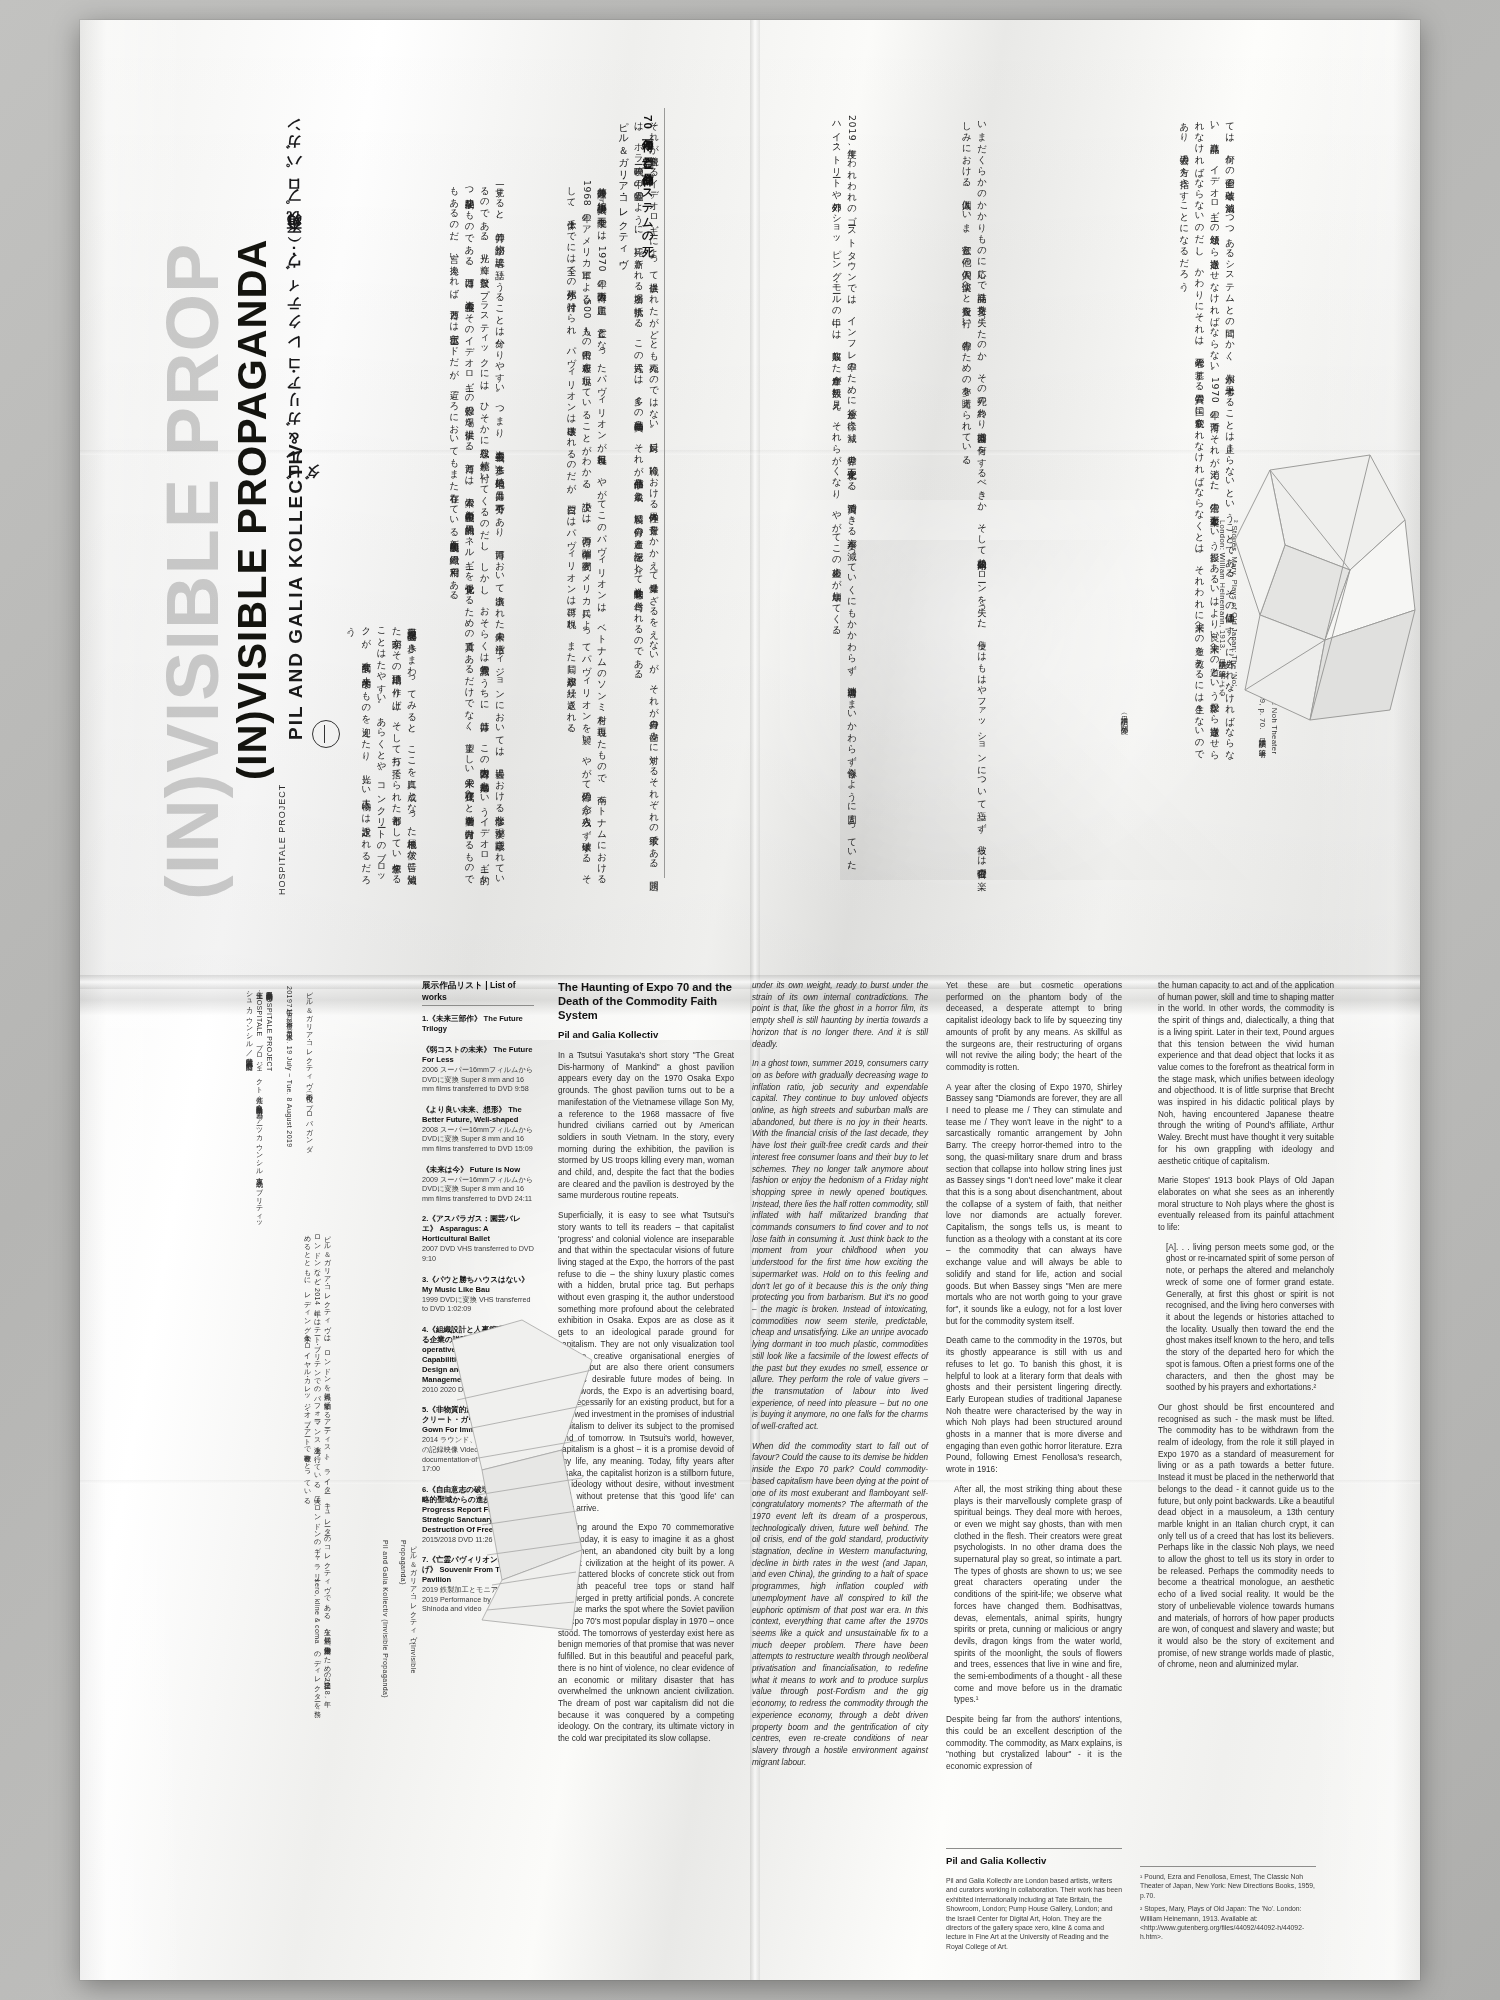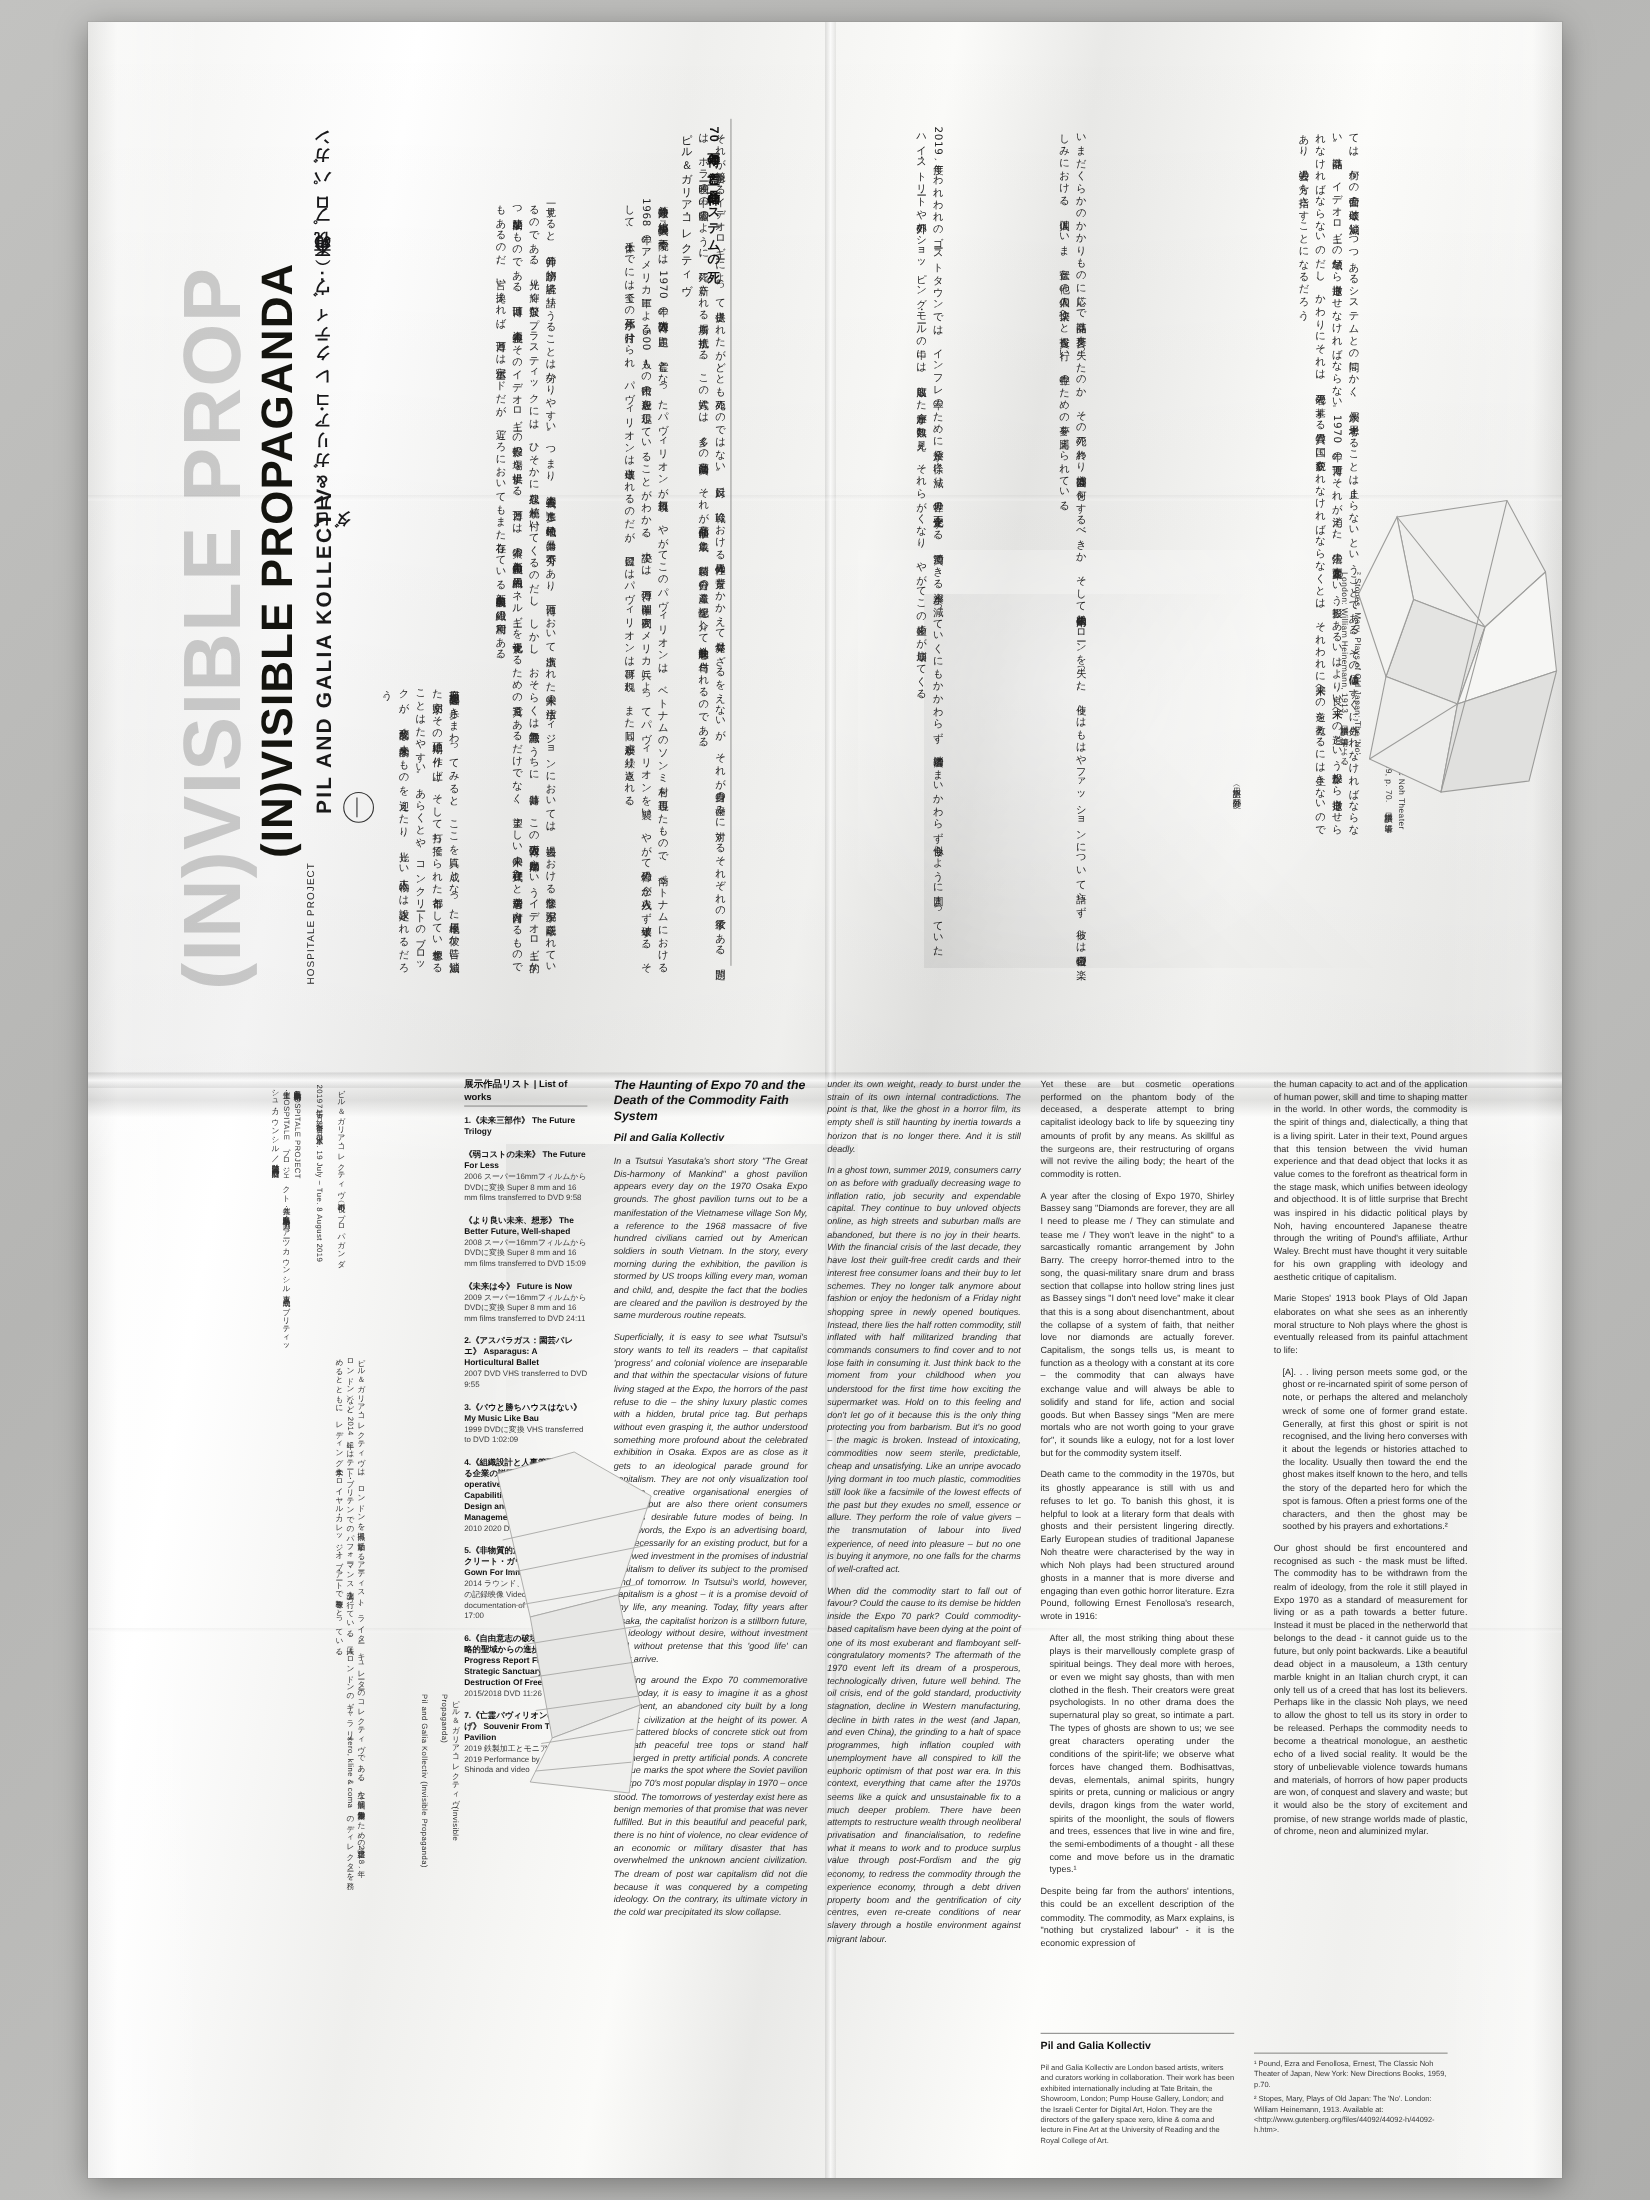--- a/index.html
+++ b/index.html
@@ -178,21 +178,21 @@
 スーパー16mmフィルムからDVDに変換
 Super 8 mm and 16 mm films transferred to DVD
 24:11</div>
         </div>
         <div class="work-item">
           <div class="work-t">2.《アスパラガス：園芸バレエ》
 Asparagus: A Horticultural Ballet</div>
           <div class="work-d">2007
 DVD
 VHS transferred to DVD
-9:55</div>
+9:10</div>
         </div>
         <div class="work-item">
           <div class="work-t">3.《パウと勝ちハウスはない》
 My Music Like Bau</div>
           <div class="work-d">1999
 DVDに変換
 VHS transferred to DVD
 1:02:09</div>
         </div>
         <div class="work-item">
@@ -220,21 +220,21 @@
         </div>
         <div class="work-item">
           <div class="work-t">7.《亡霊パヴィリオンのみやげ》
 Souvenir From The Ghost Pavilion</div>
           <div class="work-d">2019
 鉄製加工とモニアィー映像 2019
 Performance by Shiori Shinoda and video</div>
         </div>
       </div>
 
-      <div class="col" style="left:478px;width:176px;font-style:italic;">
+      <div class="col" style="left:478px;width:176px;">
         <div class="colhead">The Haunting of Expo 70 and the Death of the Commodity Faith System</div>
         <div class="colsub">Pil and Galia Kollectiv</div>
         <div class="body-en">
           <p>In a Tsutsui Yasutaka's short story "The Great Dis-harmony of Mankind" a ghost pavilion appears every day on the 1970 Osaka Expo grounds. The ghost pavilion turns out to be a manifestation of the Vietnamese village Son My, a reference to the 1968 massacre of five hundred civilians carried out by American soldiers in south Vietnam. In the story, every morning during the exhibition, the pavilion is stormed by US troops killing every man, woman and child, and, despite the fact that the bodies are cleared and the pavilion is destroyed by the same murderous routine repeats.</p>
           <p>Superficially, it is easy to see what Tsutsui's story wants to tell its readers – that capitalist 'progress' and colonial violence are inseparable and that within the spectacular visions of future living staged at the Expo, the horrors of the past refuse to die – the shiny luxury plastic comes with a hidden, brutal price tag. But perhaps without even grasping it, the author understood something more profound about the celebrated exhibition in Osaka. Expos are as close as it gets to an ideological parade ground for capitalism. They are not only visualization tool for the creative organisational energies of capital, but are also there orient consumers towards desirable future modes of being. In other words, the Expo is an advertising board, not necessarily for an existing product, but for a renewed investment in the promises of industrial capitalism to deliver its subject to the promised land of tomorrow. In Tsutsui's world, however, capitalism is a ghost – it is a promise devoid of any life, any meaning. Today, fifty years after Osaka, the capitalist horizon is a stillborn future, an ideology without desire, without investment and without pretense that this 'good life' can ever arrive.</p>
           <p>Walking around the Expo 70 commemorative park today, it is easy to imagine it as a ghost settlement, an abandoned city built by a long extinct civilization at the height of its power. A few scattered blocks of concrete stick out from beneath peaceful tree tops or stand half submerged in pretty artificial ponds. A concrete plaque marks the spot where the Soviet pavilion – Expo 70's most popular display in 1970 – once stood. The tomorrows of yesterday exist here as benign memories of that promise that was never fulfilled. But in this beautiful and peaceful park, there is no hint of violence, no clear evidence of an economic or military disaster that has overwhelmed the unknown ancient civilization. The dream of post war capitalism did not die because it was conquered by a competing ideology. On the contrary, its ultimate victory in the cold war precipitated its slow collapse.</p>
         </div>
       </div>
 
       <div class="col" style="left:672px;width:176px;font-style:italic;">

